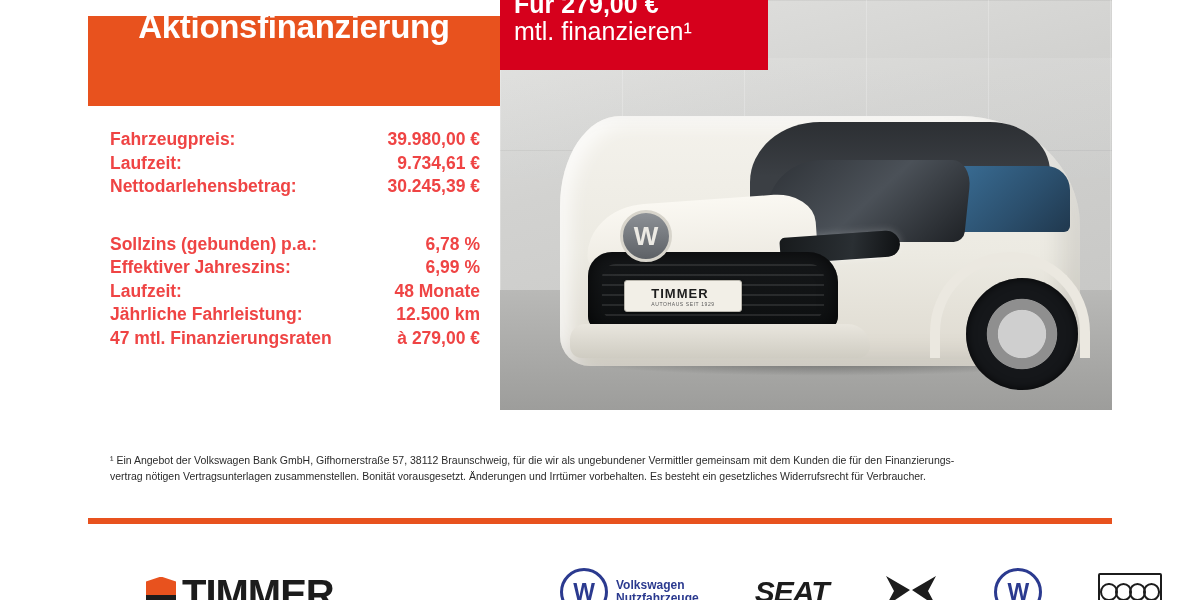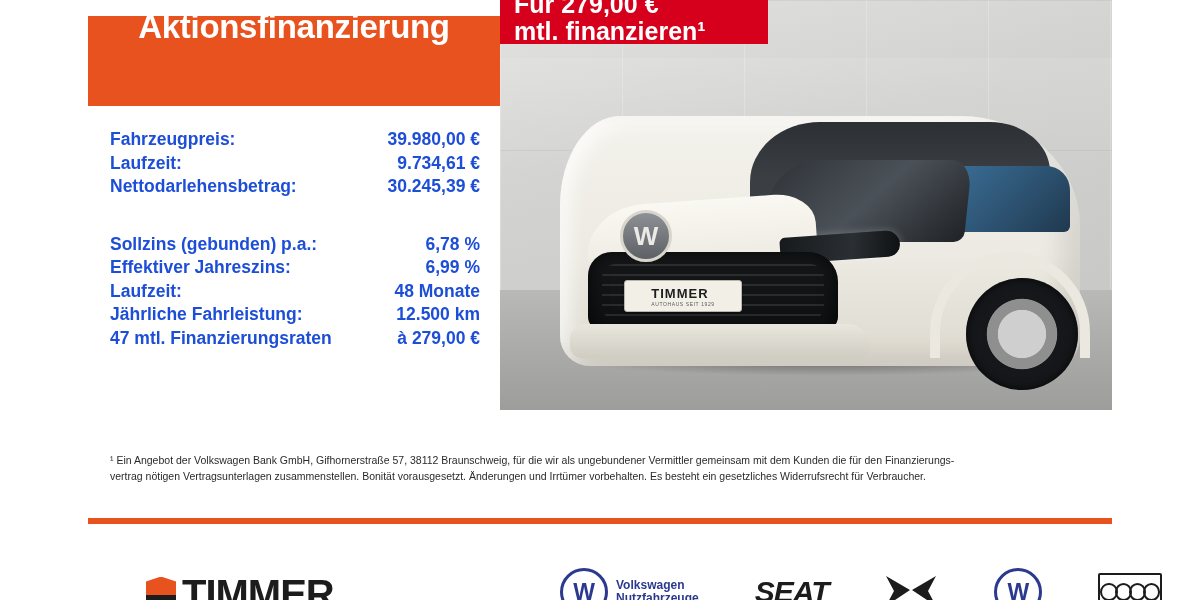--- a/index.html
+++ b/index.html
@@ -192,49 +192,49 @@
   }
   .plate-text {
     font-size: 13px; font-weight: bold; letter-spacing: 1px; color: #1d1d1d;
   }
   .plate-sub { font-size: 5px; letter-spacing: .6px; color: #5a5a5a; }
 
   
   .price-badge {
     position: absolute;
     left: 500px; top: 0;
-    width: 268px; height: 44px;
+    width: 268px; height: 70px;
     background: #d6001c;
     color: #ffffff;
     padding: 0 0 0 14px;
     box-sizing: border-box;
   }
   .price-badge .line1 {
     font-size: 25px; font-weight: bold; line-height: 1; margin-top: -8px;
     white-space: nowrap;
   }
   .price-badge .line2 {
-    font-size: 25px; font-weight: bold; line-height: 1.18;
+    font-size: 25px; font-weight: normal; line-height: 1.18;
     white-space: nowrap;
   }
 
   
   .table {
     position: absolute;
     left: 110px; top: 128px;
     width: 370px;
   }
   .row {
     display: flex;
     justify-content: space-between;
     align-items: baseline;
     font-size: 17.5px;
     font-weight: bold;
     line-height: 23.5px;
-    color: #1d4ed8;
+    color: #ef4444;
   }
   .row .label { white-space: nowrap; }
   .row .value { white-space: nowrap; text-align: center; }
   .group-gap { height: 34px; }
 
   
   .footnote {
     position: absolute;
     left: 110px; top: 452px;
     width: 910px;

